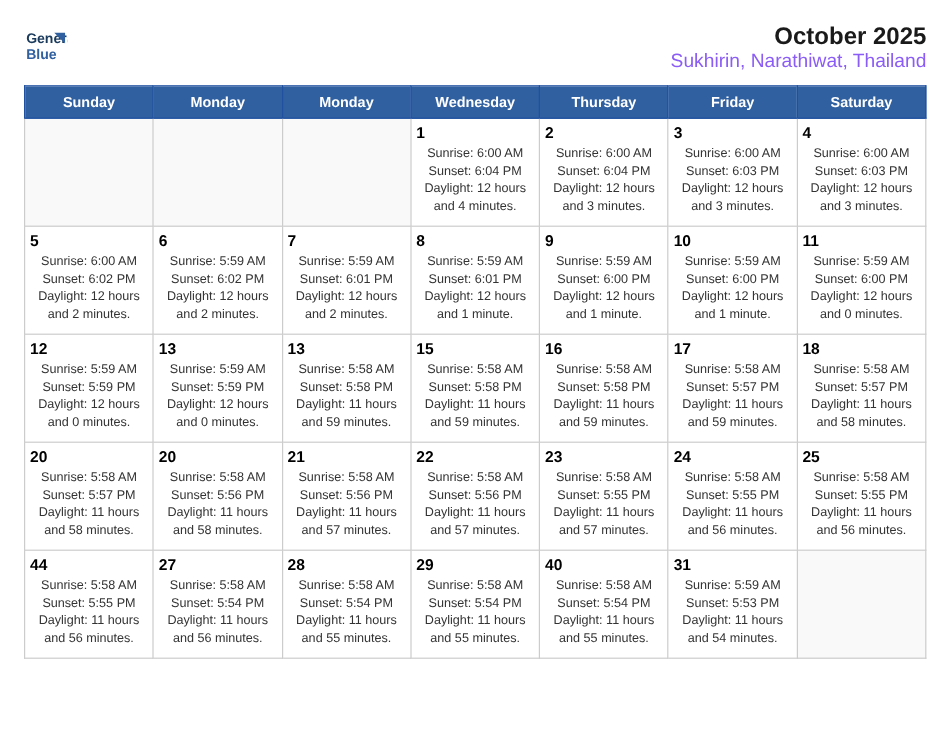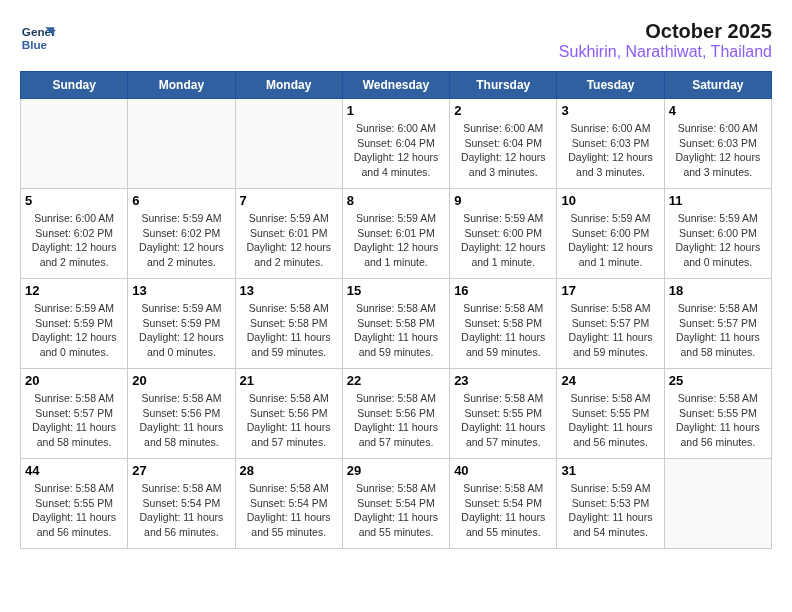--- a/index.html
+++ b/index.html
@@ -94,21 +94,21 @@
 </div>
 
 <table class="calendar">
   <thead>
     <tr>
     <th>Sunday</th>
         <th>Monday</th>
         <th>Monday</th>
         <th>Wednesday</th>
         <th>Thursday</th>
-        <th>Tuesday</th>
+        <th>Friday</th>
         <th>Saturday</th>
       </tr>
   </thead>
   <tbody id="calendar-body">
   <tr class="week-row">
         <td class="empty-cell"></td>
         <td class="empty-cell"></td>
         <td class="empty-cell"></td>
         <td>
           <div class="day-number">1</div>

